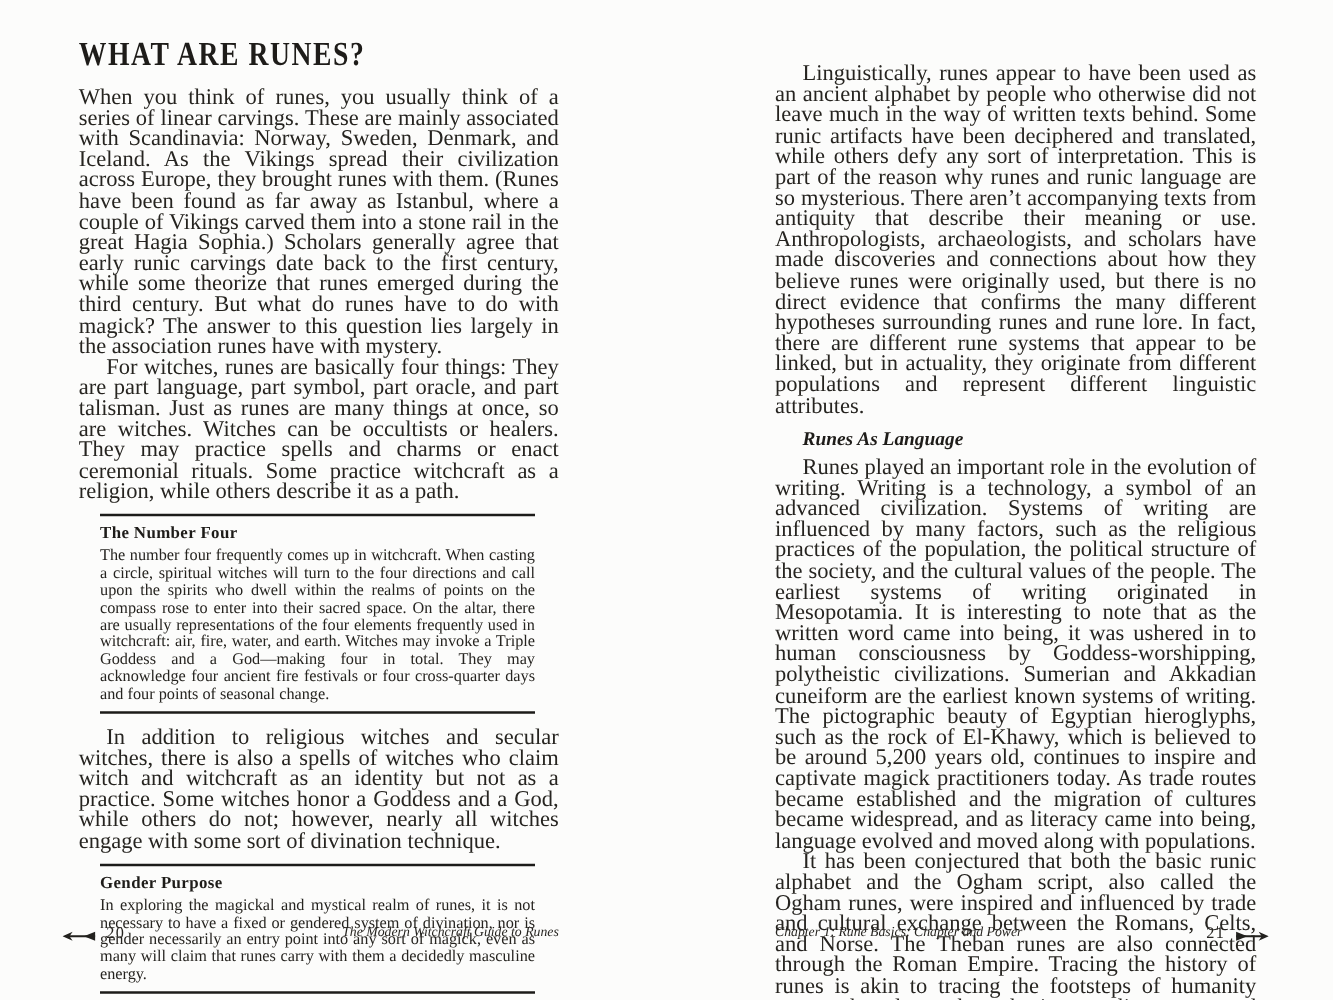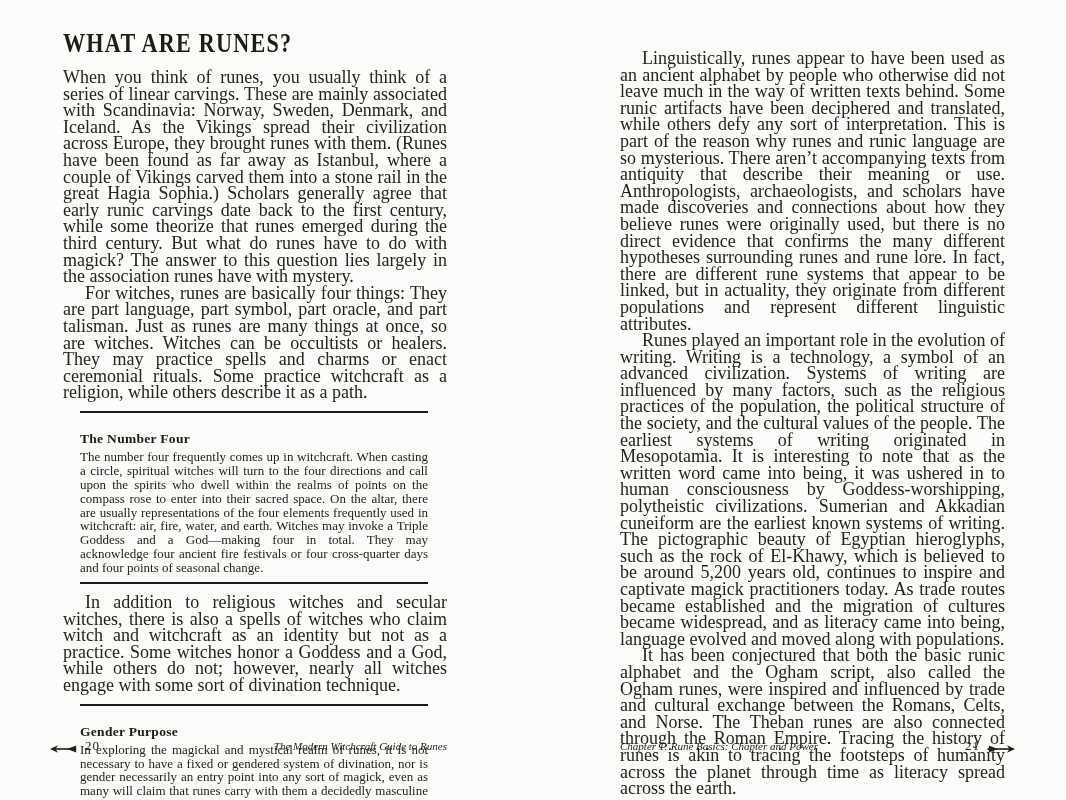--- a/index.html
+++ b/index.html
@@ -57,21 +57,21 @@
     margin: 10px 19px 10px 17px;
   }
   .rule {
     height: 2px;
     background: #1c1b19;
   }
   .box-title {
     font-weight: 700;
     font-size: 13.5px;
     letter-spacing: 0.3px;
-    margin: 18px 0 3px 0;
+    margin: 5px 0 3px 0;
     color: #1e1c19;
   }
   p.box-body {
     font-size: 13px;
     line-height: 13.9px;
     text-align: justify;
     margin: 0 0 7px 0;
     hyphens: auto;
   }
 
@@ -148,20 +148,21 @@
       <div class="rule"></div>
       <div class="box-title">Gender Purpose</div>
       <p class="box-body">In exploring the magickal and mystical realm of runes, it is not necessary to have a fixed or gendered system of divination, nor is gender necessarily an entry point into any sort of magick, even as many will claim that runes carry with them a decidedly masculine energy.</p>
       <div class="rule"></div>
     </div>
   </div>
 
   <div class="page page-right">
     <p class="body indent">Linguistically, runes appear to have been used as an ancient alphabet by people who otherwise did not leave much in the way of written texts behind. Some runic artifacts have been deciphered and translated, while others defy any sort of interpretation. This is part of the reason why runes and runic language are so mysterious. There aren’t accompanying texts from antiquity that describe their meaning or use. Anthropologists, archaeologists, and scholars have made discoveries and connections about how they believe runes were originally used, but there is no direct evidence that confirms the many different hypotheses surrounding runes and rune lore. In fact, there are different rune systems that appear to be linked, but in actuality, they originate from different populations and represent different linguistic attributes.</p>
 
+    <h2 class="subheading">Runes As Language</h2>
 
     <p class="body indent">Runes played an important role in the evolution of writing. Writing is a technology, a symbol of an advanced civilization. Systems of writing are influenced by many factors, such as the religious practices of the population, the political structure of the society, and the cultural values of the people. The earliest systems of writing originated in Mesopotamia. It is interesting to note that as the written word came into being, it was ushered in to human consciousness by Goddess-worshipping, polytheistic civilizations. Sumerian and Akkadian cuneiform are the earliest known systems of writing. The pictographic beauty of Egyptian hieroglyphs, such as the rock of El-Khawy, which is believed to be around 5,200 years old, continues to inspire and captivate magick practitioners today. As trade routes became established and the migration of cultures became widespread, and as literacy came into being, language evolved and moved along with populations.</p>
 
     <p class="body indent">It has been conjectured that both the basic runic alphabet and the Ogham script, also called the Ogham runes, were inspired and influenced by trade and cultural exchange between the Romans, Celts, and Norse. The Theban runes are also connected through the Roman Empire. Tracing the history of runes is akin to tracing the footsteps of humanity across the planet through time as literacy spread across the earth.</p>
   </div>
 
   <div class="footer footer-left">
     <span class="footer-group">
       <span class="ornament">
         <svg width="27" height="10" viewBox="0 0 30 11" fill="#22211e" xmlns="http://www.w3.org/2000/svg">

